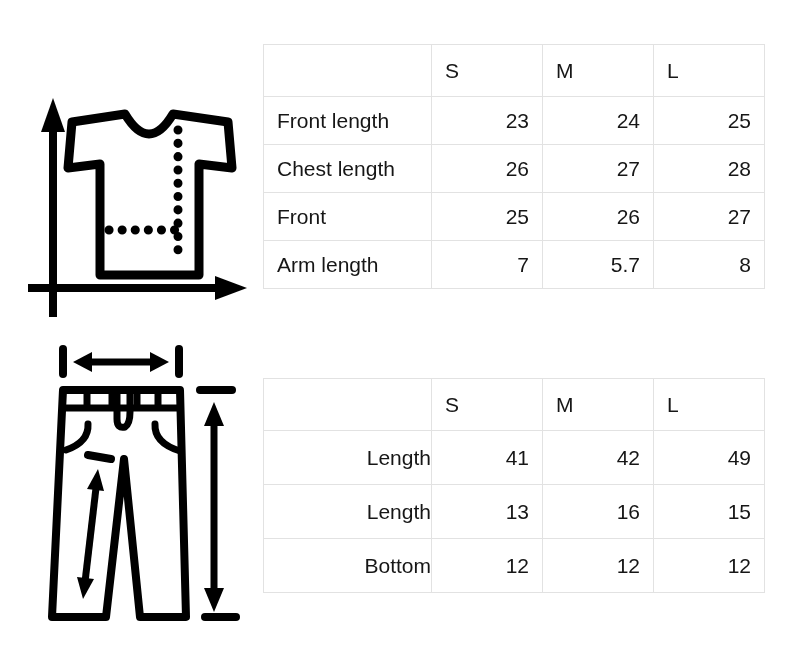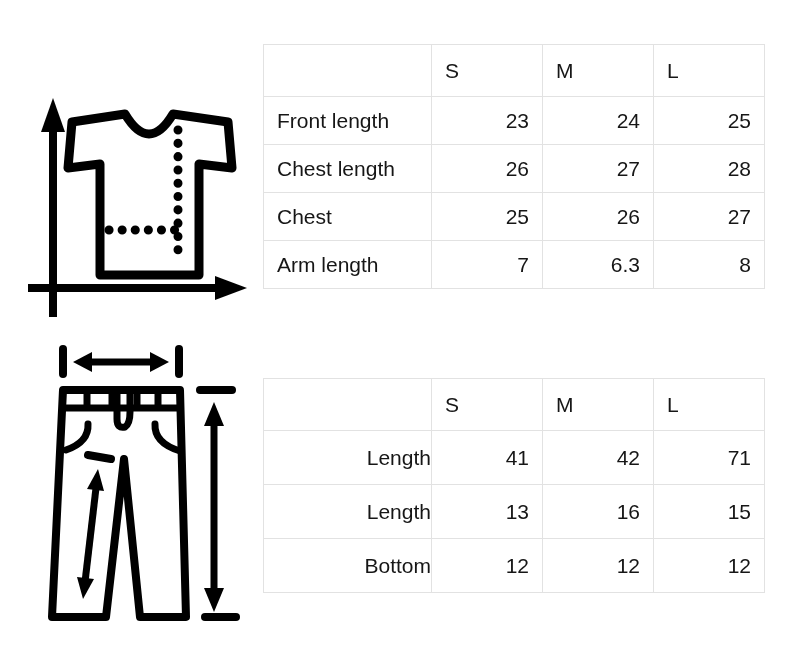--- a/index.html
+++ b/index.html
@@ -123,29 +123,29 @@
         <td class="num">24</td>
         <td class="num">25</td>
       </tr>
       <tr>
         <td class="lbl">Chest length</td>
         <td class="num">26</td>
         <td class="num">27</td>
         <td class="num">28</td>
       </tr>
       <tr>
-        <td class="lbl">Chest</td>
+        <td class="lbl">Front</td>
         <td class="num">25</td>
         <td class="num">26</td>
         <td class="num">27</td>
       </tr>
       <tr>
         <td class="lbl">Arm length</td>
         <td class="num">7</td>
-        <td class="num">6.3</td>
+        <td class="num">5.7</td>
         <td class="num">8</td>
       </tr>
     </tbody>
   </table>
 
   <table class="size-table" id="pants-table" style="left:263px; top:378px;">
     <colgroup>
         <col class="c-label">
         <col class="c-size">
         <col class="c-size">
@@ -157,21 +157,21 @@
         <th>S</th>
         <th>M</th>
         <th>L</th>
       </tr>
     </thead>
     <tbody>
       <tr>
         <td class="lbl">Length</td>
         <td class="num">41</td>
         <td class="num">42</td>
-        <td class="num">71</td>
+        <td class="num">49</td>
       </tr>
       <tr>
         <td class="lbl">Length</td>
         <td class="num">13</td>
         <td class="num">16</td>
         <td class="num">15</td>
       </tr>
       <tr>
         <td class="lbl">Bottom</td>
         <td class="num">12</td>

